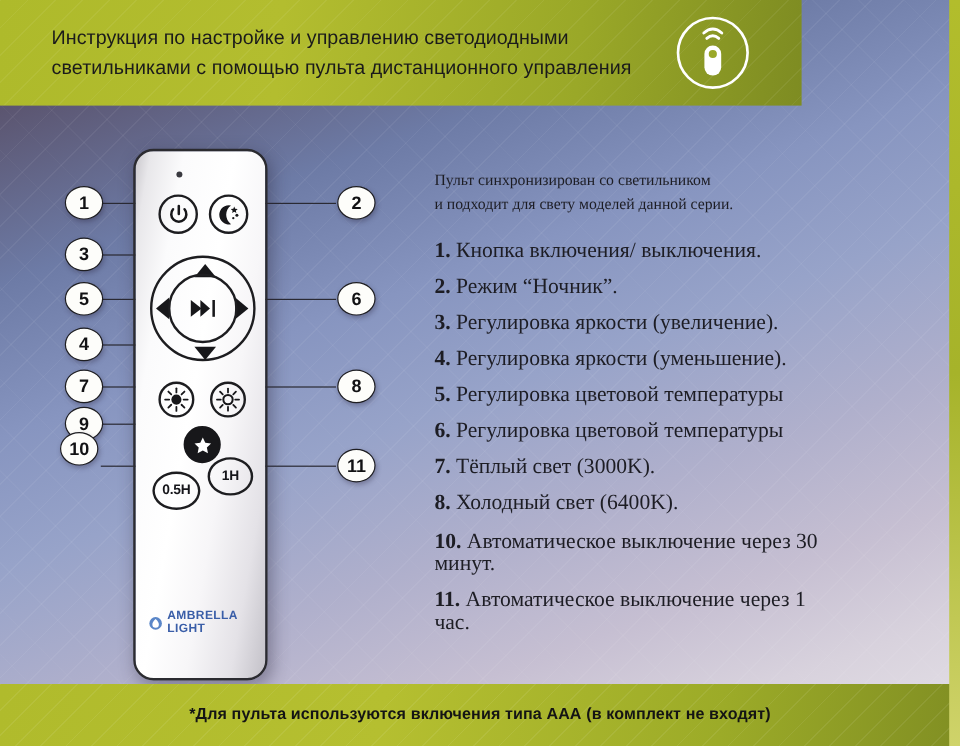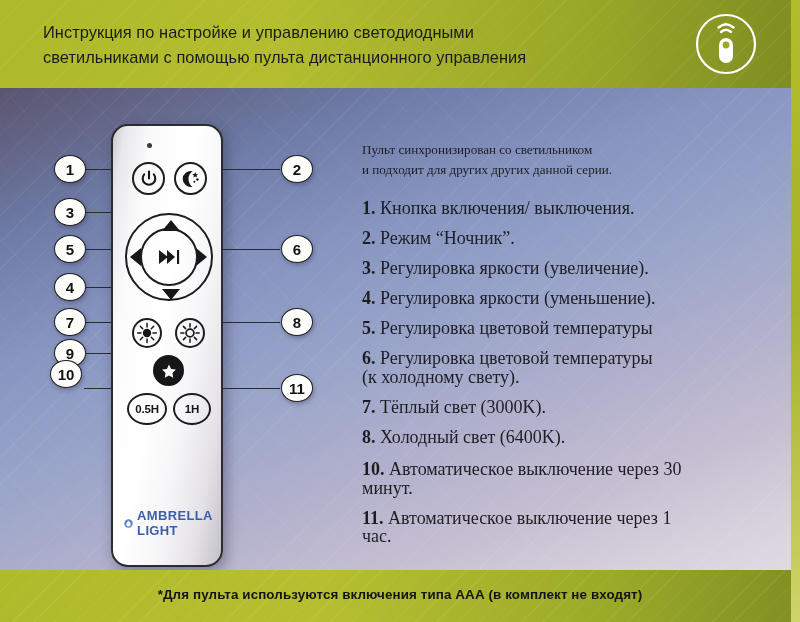--- a/index.html
+++ b/index.html
@@ -54,21 +54,21 @@
     top: 0; right: 0;
     width: 9px; height: 622px;
     background: linear-gradient(180deg, #b2bd2c 0%, #a6b32a 50%, #cfd36a 100%);
     z-index: 6;
   }
 
   
   #header {
     position: absolute;
     top: 0; left: 0;
-    width: 800px; height: 88px;
+    width: 668px; height: 88px;
     background: linear-gradient(95deg, #aeba2b 0%, #b3bd2f 35%, #9aa828 72%, #7e8c22 100%);
     z-index: 5;
     overflow: hidden;
   }
   #header-tex {
     position: absolute; inset: 0;
     background-image: repeating-linear-gradient(135deg,
       rgba(255,255,255,0.06) 0px, rgba(255,255,255,0.06) 1px,
       rgba(255,255,255,0) 1px, rgba(255,255,255,0) 16px);
   }
@@ -191,38 +191,38 @@
     left: 83px; top: 122px;
     border-top: 9px solid transparent;
     border-bottom: 9px solid transparent;
     border-left: 11px solid #17171a;
   }
 
   #btn-warm { left: 19px; top: 192px; width: 30px; height: 30px; }
   #btn-cool { left: 62px; top: 192px; width: 30px; height: 30px; }
   #btn-star { left: 40px; top: 229px; width: 31px; height: 31px; }
   #btn-half { left: 14px; top: 267px; width: 40px; height: 32px; border-radius: 50%; }
-  #btn-onehr { left: 60px; top: 267px; width: 38px; height: 32px; border-radius: 50%; }
+  #btn-onehr { left: 60px; top: 255px; width: 38px; height: 32px; border-radius: 50%; }
 
   .timer-label {
     font-size: 11.5px;
     font-weight: bold;
     color: #15151a;
     letter-spacing: -0.2px;
   }
 
   #brand {
     position: absolute;
     left: 11px; top: 382px;
     display: flex;
     align-items: center;
     gap: 4px;
   }
   #brand-text {
-    font-size: 13px;
+    font-size: 10px;
     font-weight: bold;
     color: #3a5ea8;
     letter-spacing: 0.35px;
   }
 
   
   .callout {
     position: absolute;
     width: 32px; height: 28px;
     border-radius: 50%;
@@ -402,21 +402,21 @@
   <div class="callout" style="left:50px; top:360px;">10</div>
 
   <div class="callout" style="left:281px; top:155px;">2</div>
   <div class="callout" style="left:281px; top:235px;">6</div>
   <div class="callout" style="left:281px; top:308px;">8</div>
   <div class="callout" style="left:281px; top:374px;">11</div>
 
   <div id="panel">
     <div id="intro">
       <span class="ln">Пульт синхронизирован со светильником</span>
-      <span class="ln">и подходит для других других данной серии.</span>
+      <span class="ln">и подходит для свету моделей данной серии.</span>
     </div>
 
     <div class="item">
       <span class="num">1.</span>
       <span>Кнопка включения/ выключения.</span>
     </div>
     <div class="item">
       <span class="num">2.</span>
       <span>Режим “Ночник”.</span>
     </div>
@@ -428,21 +428,20 @@
       <span class="num">4.</span>
       <span>Регулировка яркости (уменьшение).</span>
     </div>
     <div class="item">
       <span class="num">5.</span>
       <span>Регулировка цветовой температуры</span>
     </div>
     <div class="item">
       <span class="num">6.</span>
       <span>Регулировка цветовой температуры</span>
-      <span class="ln">(к холодному свету).</span>
     </div>
     <div class="item">
       <span class="num">7.</span>
       <span>Тёплый свет (3000K).</span>
     </div>
     <div class="item">
       <span class="num">8.</span>
       <span>Холодный свет (6400K).</span>
     </div>
     <div class="item" style="margin-top:14px;">

